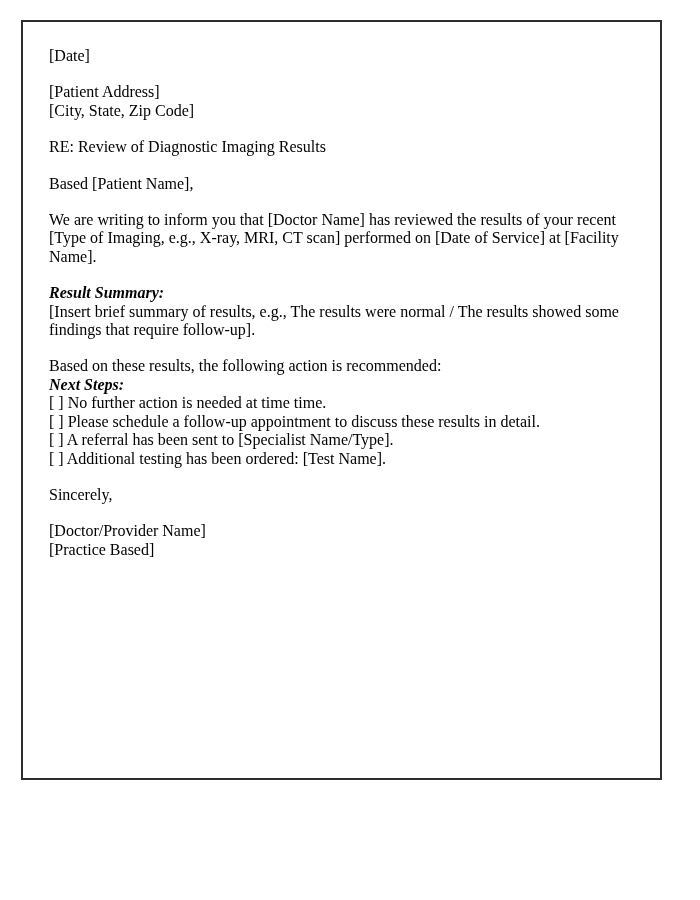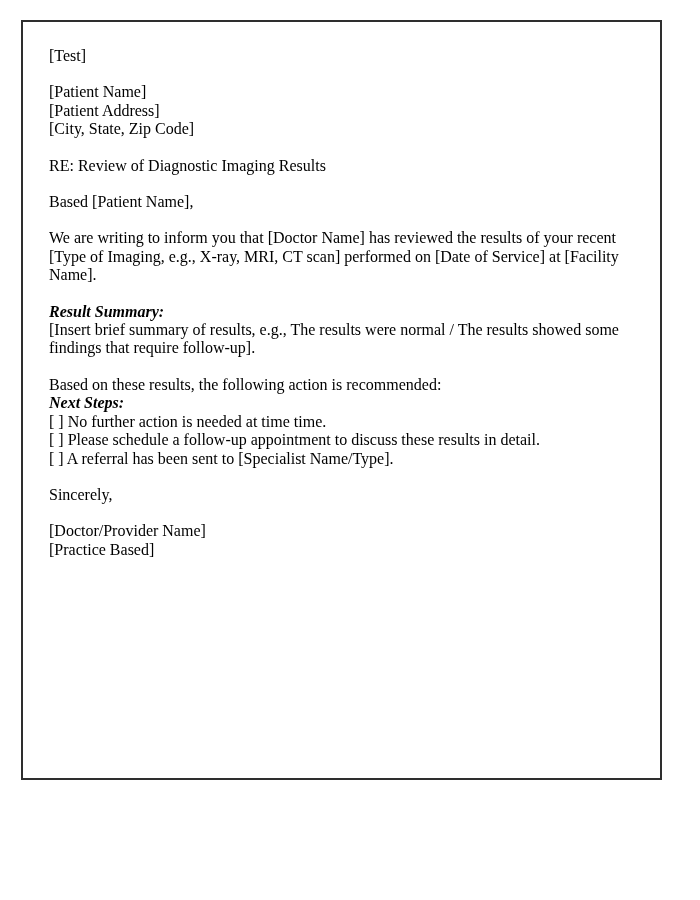--- a/index.html
+++ b/index.html
@@ -40,24 +40,23 @@
   .line {
     
   }
 </style>
 </head>
 <body>
 
 <div class="letter-page" style="border-color: rgb(46, 46, 46); background: rgb(255, 255, 255);">
   <div class="letter-content" style="color: rgb(0, 0, 0);">
 
-    <p class="para">[Test]</p>
+    <p class="para">[Date]</p>
 
     <div class="para">
-      <div class="line">[Patient Name]</div>
       <div class="line">[Patient Address]</div>
       <div class="line">[City, State, Zip Code]</div>
     </div>
 
     <p class="para">RE: Review of Diagnostic Imaging Results</p>
 
     <p class="para">Based [Patient Name],</p>
 
     <p class="para">We are writing to inform you that [Doctor Name] has reviewed the results of your recent [Type of Imaging, e.g., X-ray, MRI, CT scan] performed on [Date of Service] at [Facility Name].</p>
 
@@ -65,20 +64,21 @@
       <div class="line bold">Result Summary:</div>
       <div class="line">[Insert brief summary of results, e.g., The results were normal / The results showed some findings that require follow-up].</div>
     </div>
 
     <div class="para">
       <div class="line">Based on these results, the following action is recommended:</div>
       <div class="line bold">Next Steps:</div>
       <div class="line">[ ] No further action is needed at time time.</div>
       <div class="line">[ ] Please schedule a follow-up appointment to discuss these results in detail.</div>
       <div class="line">[ ] A referral has been sent to [Specialist Name/Type].</div>
+      <div class="line">[ ] Additional testing has been ordered: [Test Name].</div>
     </div>
 
 
     <p class="para">Sincerely,</p>
 
     <div class="para">
       <div class="line">[Doctor/Provider Name]</div>
       <div class="line">[Practice Based]</div>
     </div>
 

